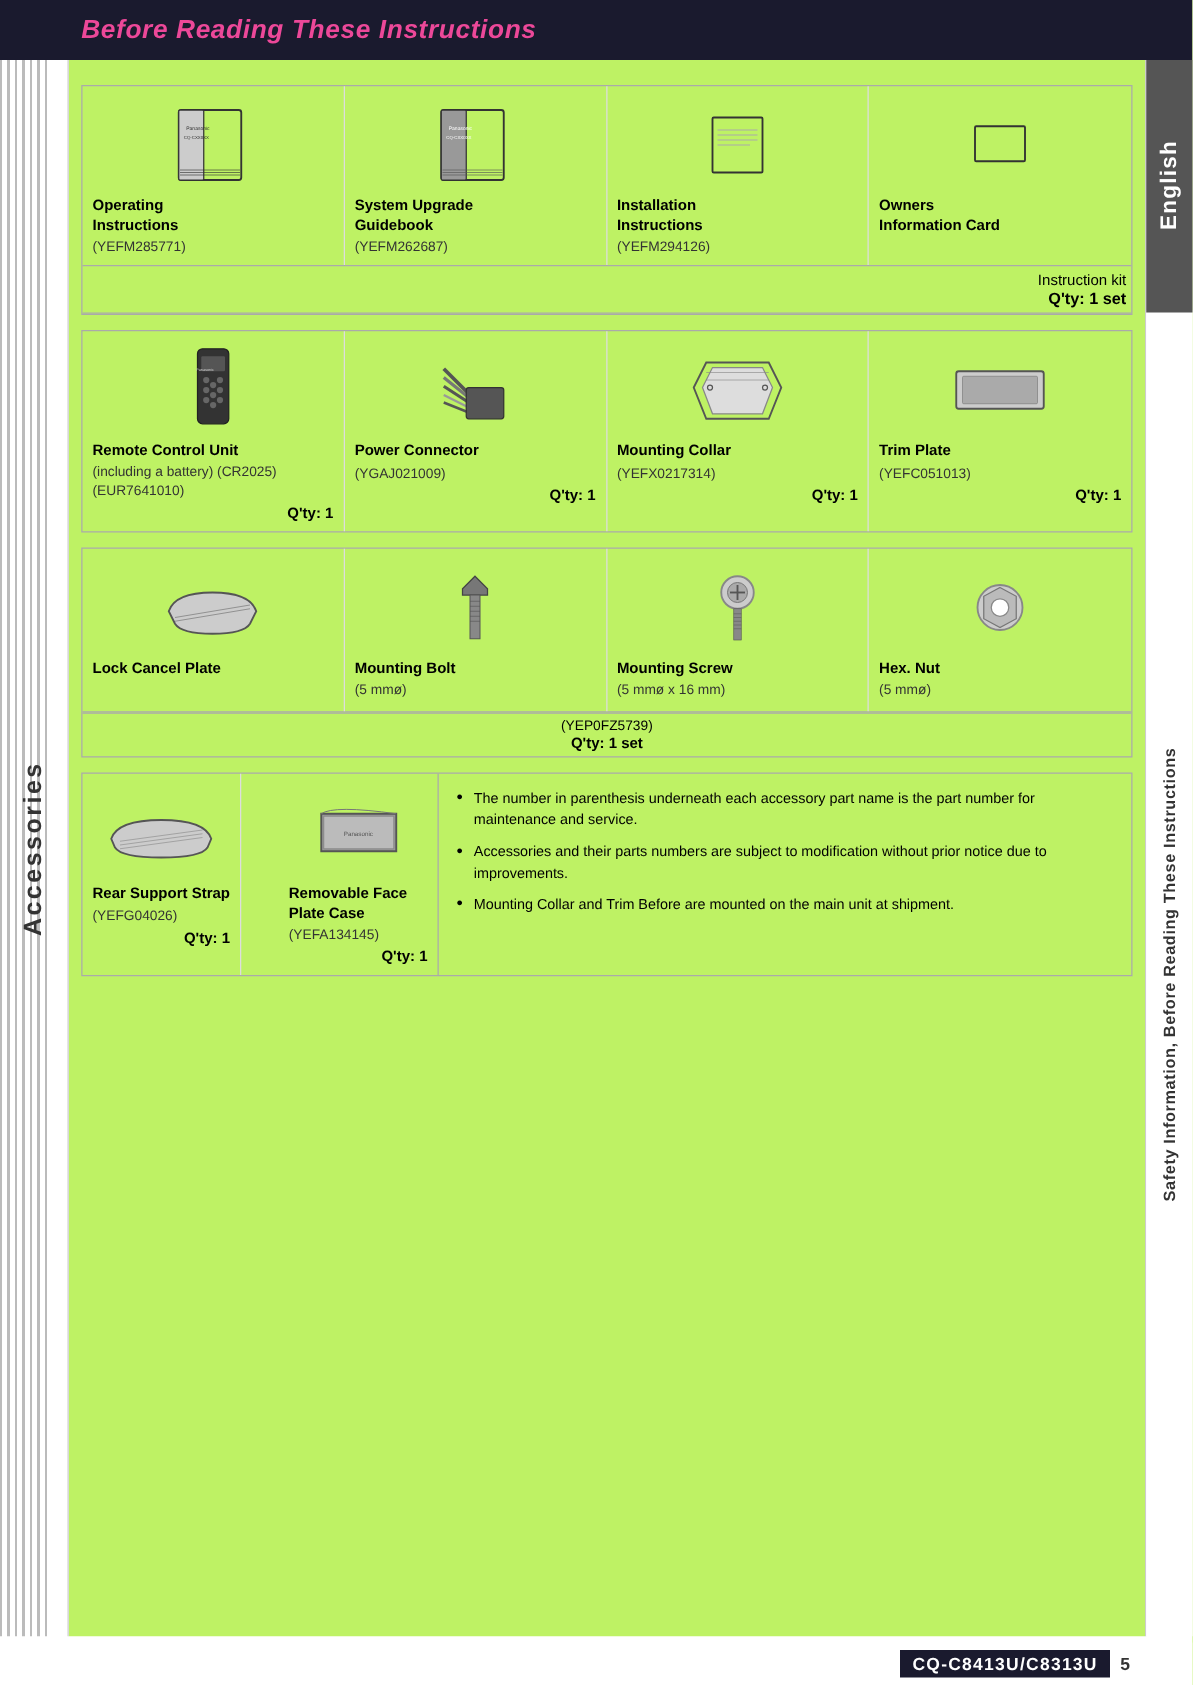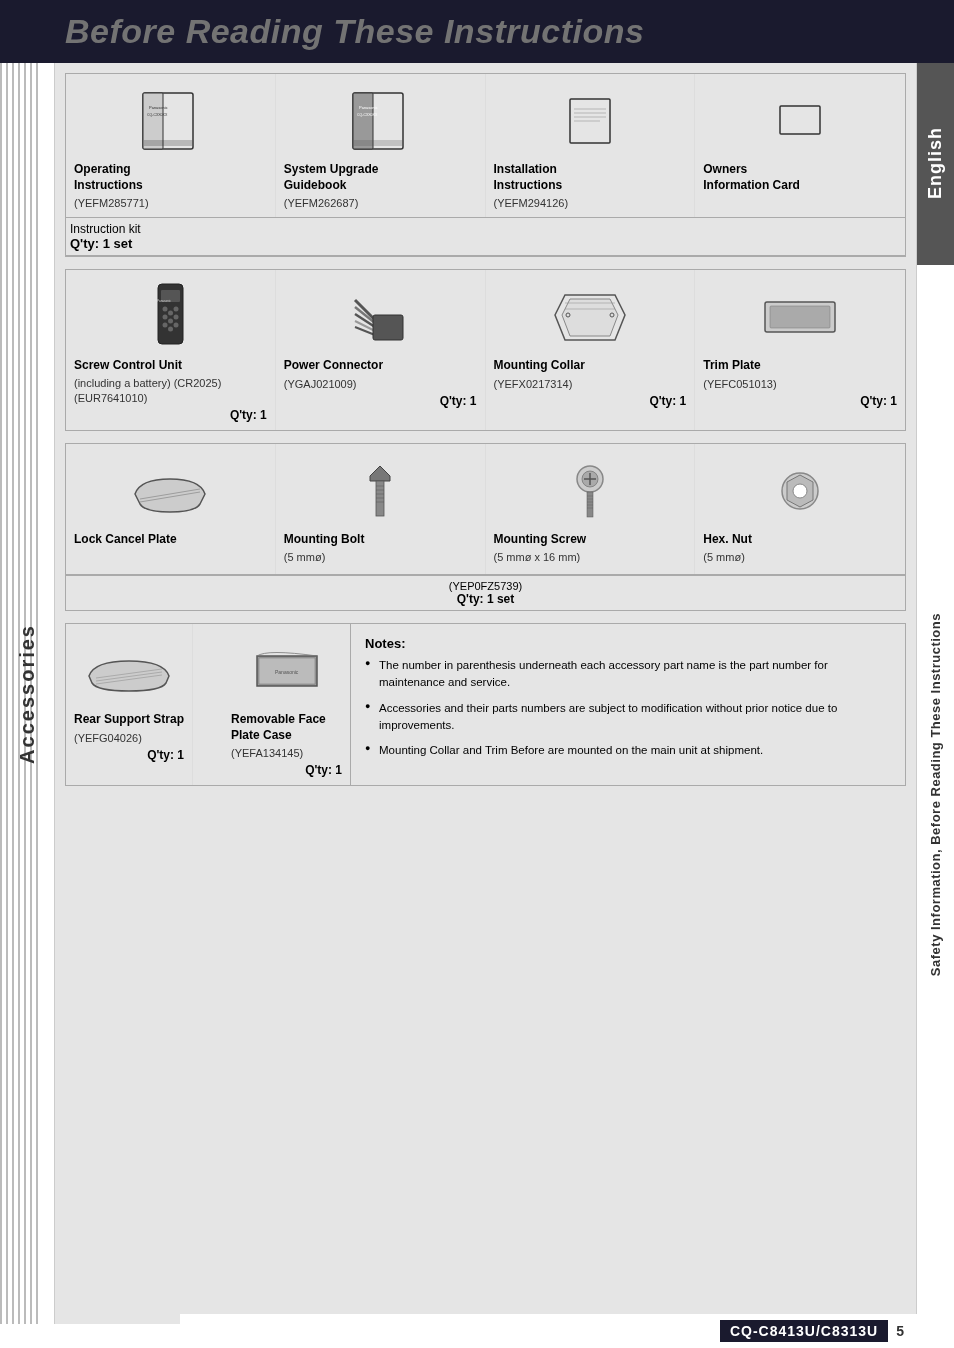--- a/index.html
+++ b/index.html
@@ -12,22 +12,22 @@
       overflow: hidden;
     }
 
     
     .page-header {
       background: #1a1a2e;
       padding: 12px 20px 12px 65px;
       margin-bottom: 0;
     }
     .page-header h1 {
-      color: #737373;
-      font-size: 34px;
+      color: #ec4899;
+      font-size: 21px;
       font-weight: 900;
       font-style: italic;
       letter-spacing: 0.5px;
     }
 
     
     .page-body {
       display: flex;
       width: 954px;
       min-height: 1261px;
@@ -109,22 +109,22 @@
       font-size: 13px;
       font-weight: bold;
       letter-spacing: 0.5px;
       text-align: center;
       padding: 4px 2px;
     }
 
     
     .main-content {
       flex: 1;
-      padding: 10px 10px;
-      background: #e5e5e5;
+      padding: 20px 10px;
+      background: #bef264;
     }
 
     
     .accessories-section {
       border: 1px solid #aaa;
       margin-bottom: 12px;
     }
 
     
     .accessory-grid {
@@ -175,21 +175,21 @@
     }
     .accessory-qty {
       font-size: 12px;
       font-weight: bold;
       margin-top: 4px;
       align-self: flex-end;
     }
 
     
     .kit-row {
-      text-align: left;
+      text-align: right;
       padding: 4px;
       border-bottom: 1px solid #aaa;
     }
     .kit-row-title {
       font-size: 12px;
     }
     .kit-row-qty {
       font-size: 13px;
       font-weight: bold;
     }
@@ -380,21 +380,21 @@
               <circle cx="22" cy="35" r="2.5" fill="#666"></circle>
               <circle cx="33" cy="35" r="2.5" fill="#666"></circle>
               <circle cx="27.5" cy="31" r="2.5" fill="#666"></circle>
               <circle cx="22" cy="43" r="2.5" fill="#666"></circle>
               <circle cx="33" cy="43" r="2.5" fill="#666"></circle>
               <circle cx="27.5" cy="39" r="2.5" fill="#666"></circle>
               <circle cx="27.5" cy="47" r="2.5" fill="#666"></circle>
               <text x="14" y="20" font-size="3" fill="#ccc">Panasonic</text>
             </svg>
           </div>
-          <div class="accessory-name">Screw Control Unit</div>
+          <div class="accessory-name">Remote Control Unit</div>
           <div class="accessory-sub">(including a battery) (CR2025)</div>
           <div class="accessory-part">(EUR7641010)</div>
           <div class="accessory-qty">Q'ty: 1</div>
         </div>
 
         <div class="accessory-cell">
           <div class="accessory-image">
             <svg width="70" height="65" viewBox="0 0 70 65">
 
               <line x1="10" y1="15" x2="30" y2="35" stroke="#555" stroke-width="3"></line>
@@ -541,21 +541,20 @@
               </svg>
             </div>
             <div class="accessory-name">Removable Face<br>Plate Case</div>
             <div class="accessory-part">(YEFA134145)</div>
             <div class="accessory-qty">Q'ty: 1</div>
           </div>
         </div>
       </div>
 
       <div class="notes-section">
-        <div class="notes-title">Notes:</div>
         <ul class="notes-list">
           <li>The number in parenthesis underneath each accessory part name is the part number for maintenance and service.</li>
           <li>Accessories and their parts numbers are subject to modification without prior notice due to improvements.</li>
           <li>Mounting Collar and Trim Before are mounted on the main unit at shipment.</li>
         </ul>
       </div>
     </div>
 
   </div>
 

